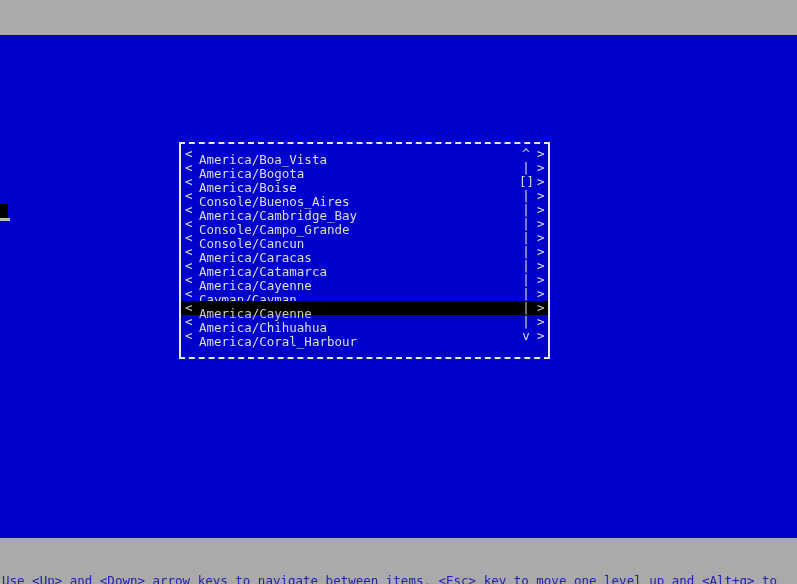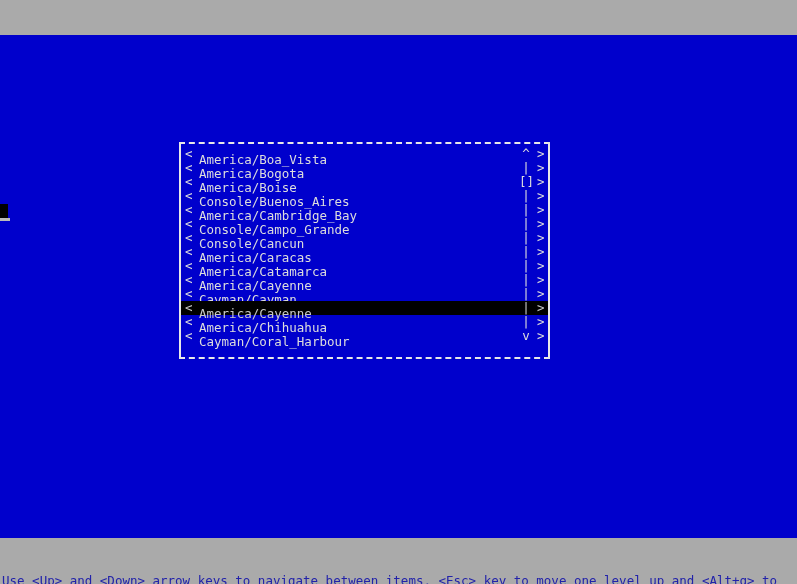--- a/index.html
+++ b/index.html
@@ -163,21 +163,21 @@
         <div class="row"><span class="arrow-left">&lt;</span><span class="row-label">Console/Buenos_Aires</span><span class="scroll-cell">|</span><span class="arrow-right">&gt;</span></div>
         <div class="row"><span class="arrow-left">&lt;</span><span class="row-label">America/Cambridge_Bay</span><span class="scroll-cell">|</span><span class="arrow-right">&gt;</span></div>
         <div class="row"><span class="arrow-left">&lt;</span><span class="row-label">Console/Campo_Grande</span><span class="scroll-cell">|</span><span class="arrow-right">&gt;</span></div>
         <div class="row"><span class="arrow-left">&lt;</span><span class="row-label">Console/Cancun</span><span class="scroll-cell">|</span><span class="arrow-right">&gt;</span></div>
         <div class="row"><span class="arrow-left">&lt;</span><span class="row-label">America/Caracas</span><span class="scroll-cell">|</span><span class="arrow-right">&gt;</span></div>
         <div class="row"><span class="arrow-left">&lt;</span><span class="row-label">America/Catamarca</span><span class="scroll-cell">|</span><span class="arrow-right">&gt;</span></div>
         <div class="row"><span class="arrow-left">&lt;</span><span class="row-label">America/Cayenne</span><span class="scroll-cell">|</span><span class="arrow-right">&gt;</span></div>
         <div class="row"><span class="arrow-left">&lt;</span><span class="row-label">Cayman/Cayman</span><span class="scroll-cell">|</span><span class="arrow-right">&gt;</span></div>
         <div class="row selected"><span class="arrow-left">&lt;</span><span class="row-label">America/Cayenne</span><span class="scroll-cell">|</span><span class="arrow-right">&gt;</span></div>
         <div class="row"><span class="arrow-left">&lt;</span><span class="row-label">America/Chihuahua</span><span class="scroll-cell">|</span><span class="arrow-right">&gt;</span></div>
-        <div class="row"><span class="arrow-left">&lt;</span><span class="row-label">Cayman/Coral_Harbour</span><span class="scroll-cell">v</span><span class="arrow-right">&gt;</span></div>
+        <div class="row"><span class="arrow-left">&lt;</span><span class="row-label">America/Coral_Harbour</span><span class="scroll-cell">v</span><span class="arrow-right">&gt;</span></div>
       </div>
 
   </div>
 
   <div id="footer">
     <span class="hint-line">Use &lt;Up&gt; and &lt;Down&gt; arrow keys to navigate between items, &lt;Esc&gt; key to move one level up and &lt;Alt+q&gt; to quit at</span>
     
   </div>
 
 </div>

